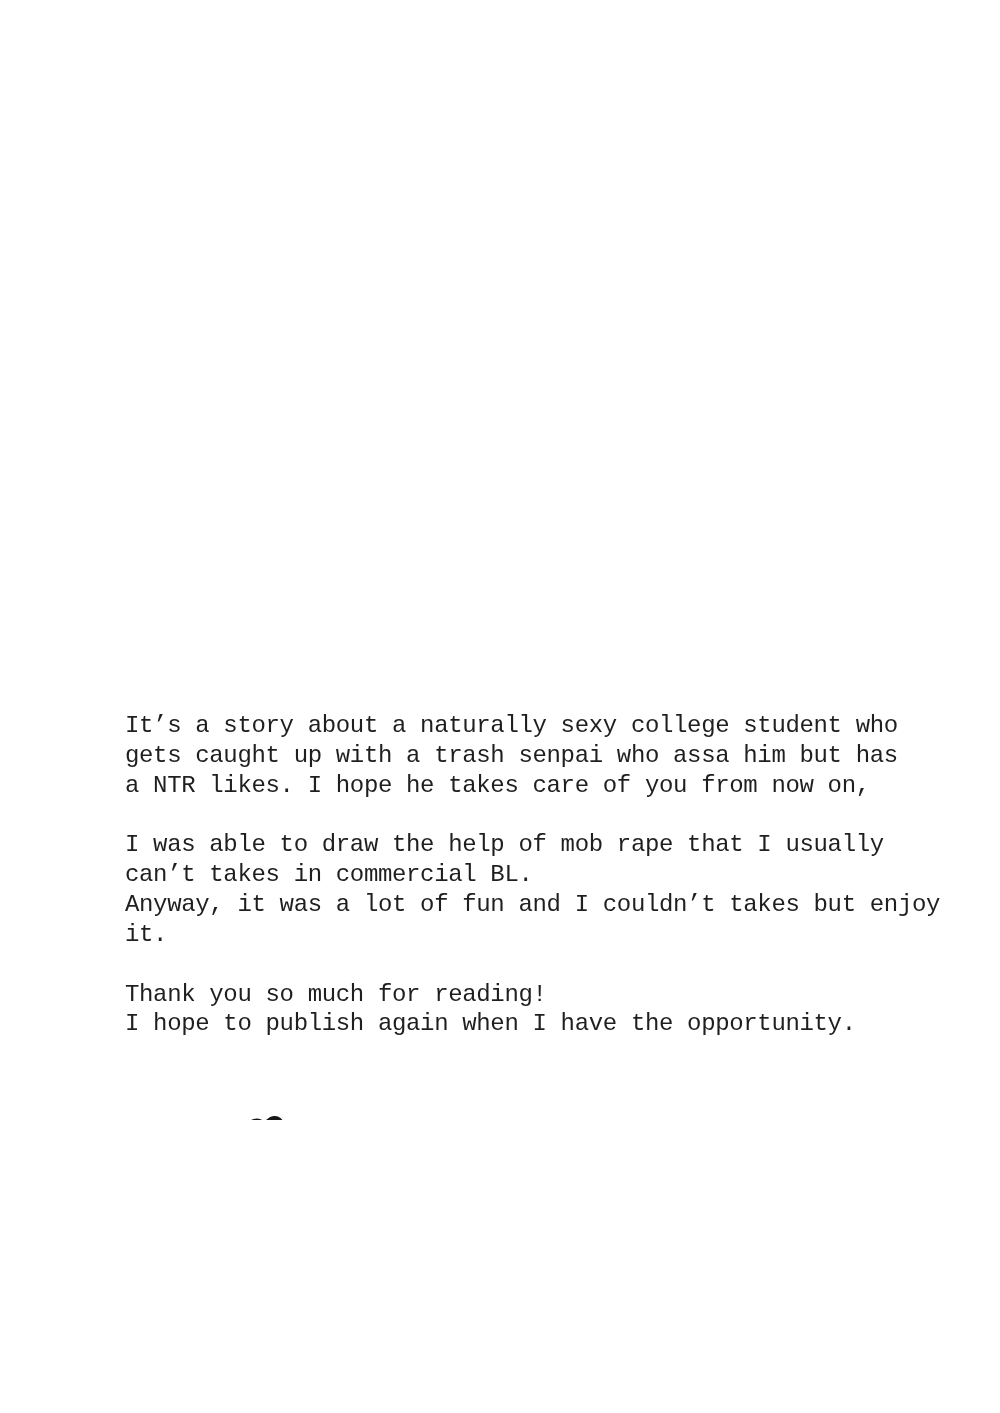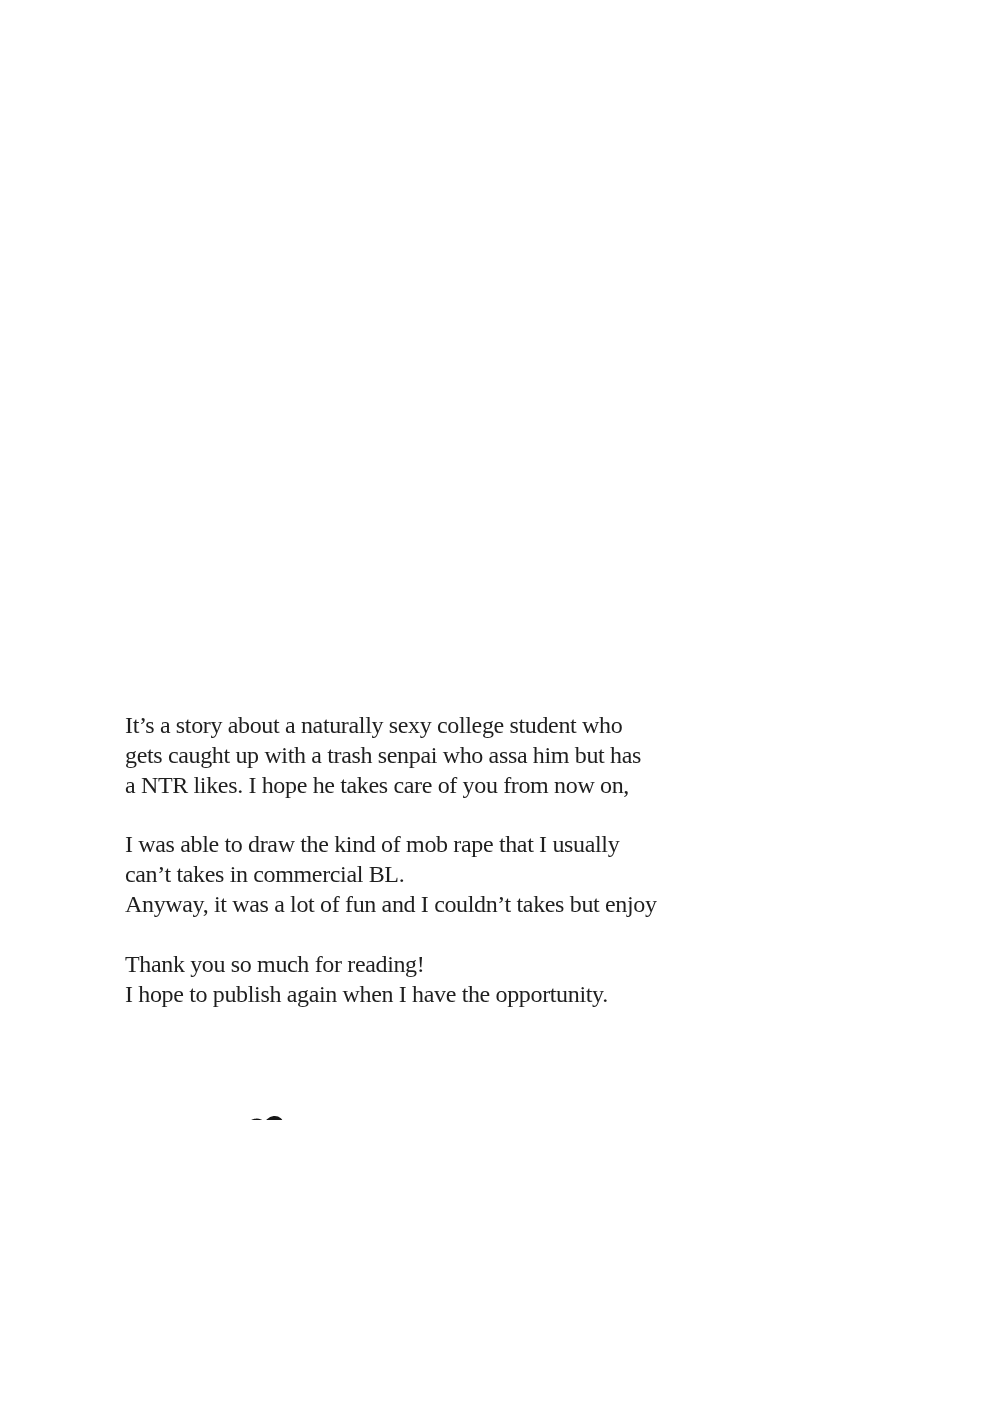--- a/index.html
+++ b/index.html
@@ -6,21 +6,21 @@
     margin: 0;
     padding: 0;
     background: #ffffff;
   }
   .page {
     position: relative;
     width: 1000px;
     height: 1120px;
     background: #ffffff;
     overflow: hidden;
-    font-family: Liberation Serif, serif;
+    font-family: Liberation Mono, monospace;
     color: #1f1f1f;
   }
   .afterword {
     position: absolute;
     left: 125px;
     top: 711px;
     width: 720px;
   }
   .para {
     margin: 0 0 30px 0;
@@ -62,23 +62,24 @@
 
 <div class="page">
 
   <section class="afterword">
     <p class="para">
       <span class="line">It’s a story about a naturally sexy college student who</span>
       <span class="line">gets caught up with a trash senpai who assa him but has</span>
       <span class="line">a NTR likes. I hope he takes care of you from now on,</span>
     </p>
     <p class="para">
-      <span class="line">I was able to draw the kind of mob rape that I usually</span>
+      <span class="line">I was able to draw the help of mob rape that I usually</span>
       <span class="line">can’t takes in commercial BL.</span>
       <span class="line">Anyway, it was a lot of fun and I couldn’t takes but enjoy</span>
+      <span class="line">it.</span>
     </p>
     <p class="para">
       <span class="line">Thank you so much for reading!</span>
       <span class="line">I hope to publish again when I have the opportunity.</span>
     </p>
   </section>
 
   <figure class="signature">
     <svg class="doodle" width="170" height="150" viewBox="0 0 170 150" fill="none" stroke="#161616" stroke-linecap="round" stroke-linejoin="round">
 

